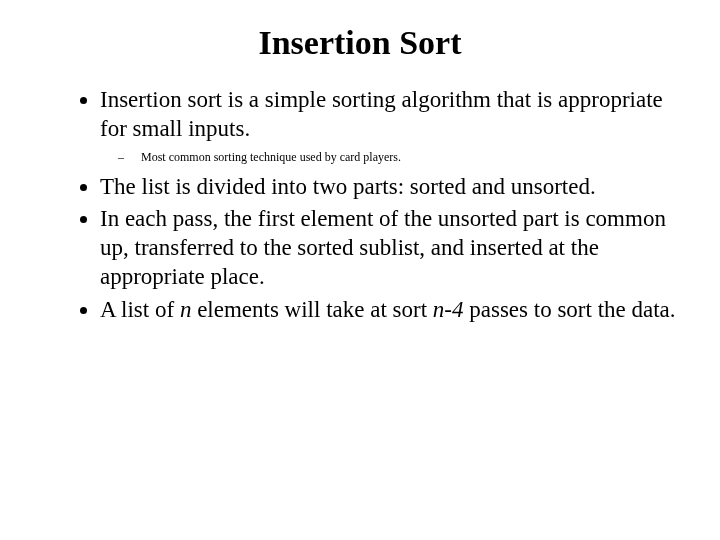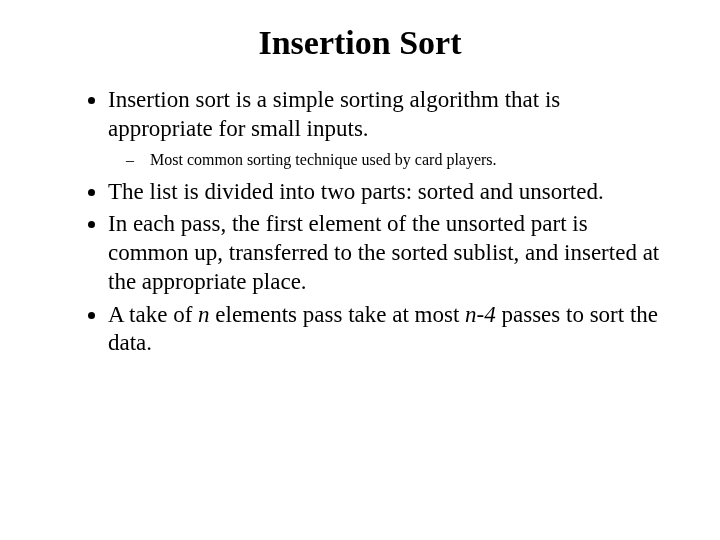--- a/index.html
+++ b/index.html
@@ -18,34 +18,34 @@
     padding: 24px 44px 24px 44px;
   }
   .title {
     text-align: center;
     font-size: 34px;
     font-weight: bold;
     margin: 0 0 24px 0;
   }
   ul.level1 {
     list-style: disc;
-    margin: 8px;
+    margin: 0;
     padding-left: 56px;
     font-size: 23px;
     line-height: 1.25;
   }
   ul.level1 > li {
     margin-bottom: 4px;
     padding-left: 0;
   }
   ul.level2 {
     list-style: none;
     margin: 6px 0 8px 0;
     padding-left: 38px;
-    font-size: 16px;
+    font-size: 12px;
   }
   ul.level2 > li::before {
     content: "–";
     display: inline-block;
     width: 20px;
     margin-left: -20px;
   }
   .italic {
     font-style: italic;
   }
@@ -65,16 +65,16 @@
         </li>
       </ul>
     </li>
     <li>
       <span>The list is divided into two parts: sorted and unsorted.</span>
     </li>
     <li>
       <span>In each pass, the first element of the unsorted part is common up, transferred to the sorted sublist, and inserted at the appropriate place.</span>
     </li>
     <li>
-      <span>A take of </span><span class="italic">n</span><span> elements pass take at most </span><span class="italic">n-4</span><span> passes to sort the data.</span>
+      <span>A list of </span><span class="italic">n</span><span> elements will take at sort </span><span class="italic">n-4</span><span> passes to sort the data.</span>
     </li>
   </ul>
 </div>
 
 </body></html>

